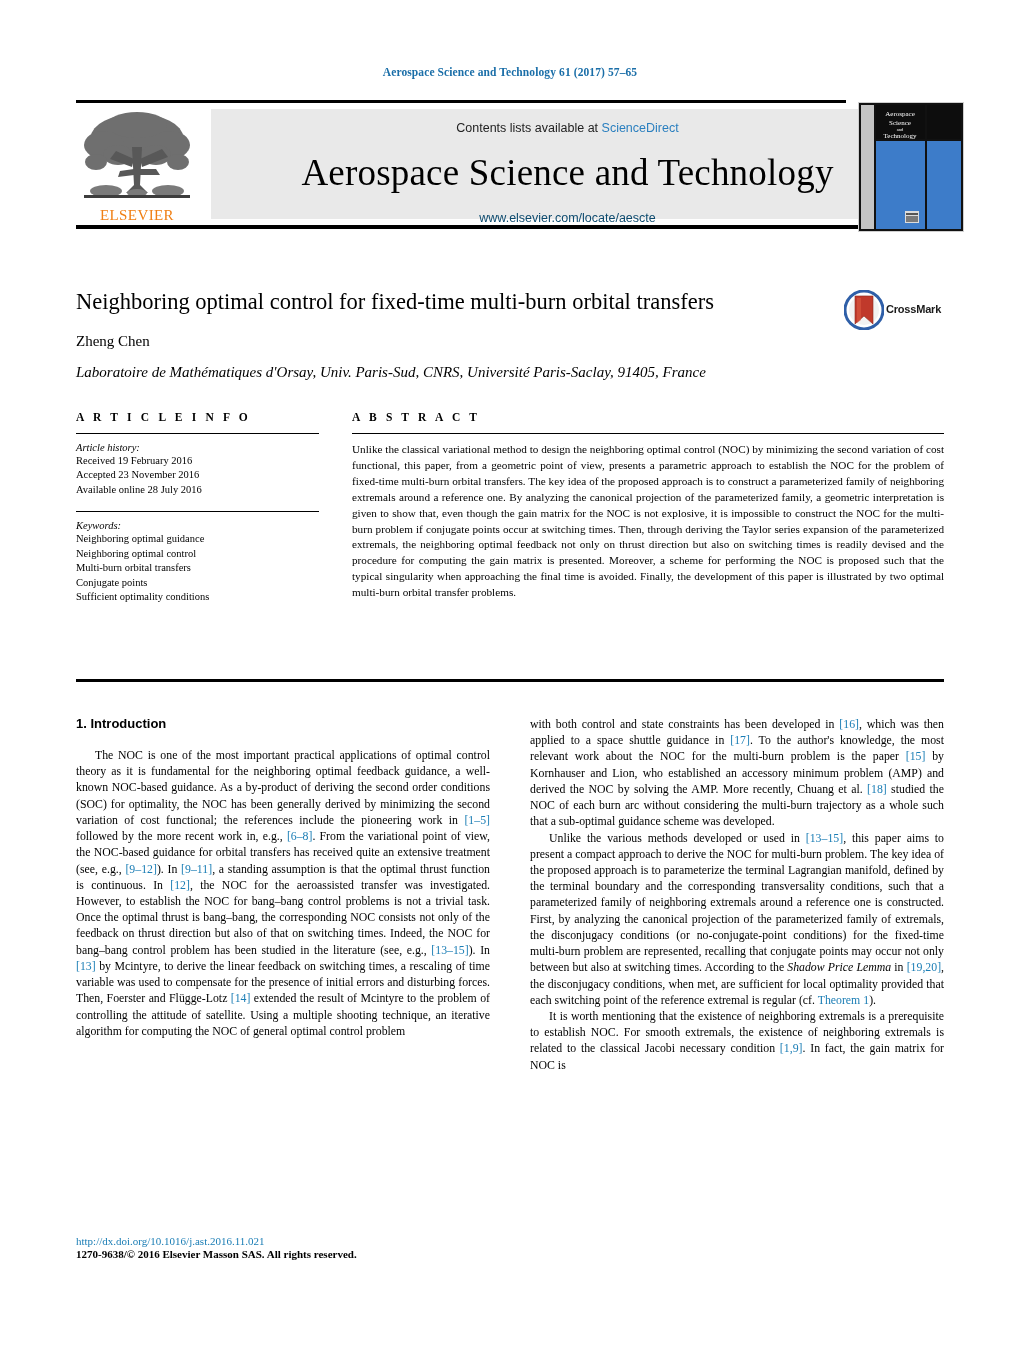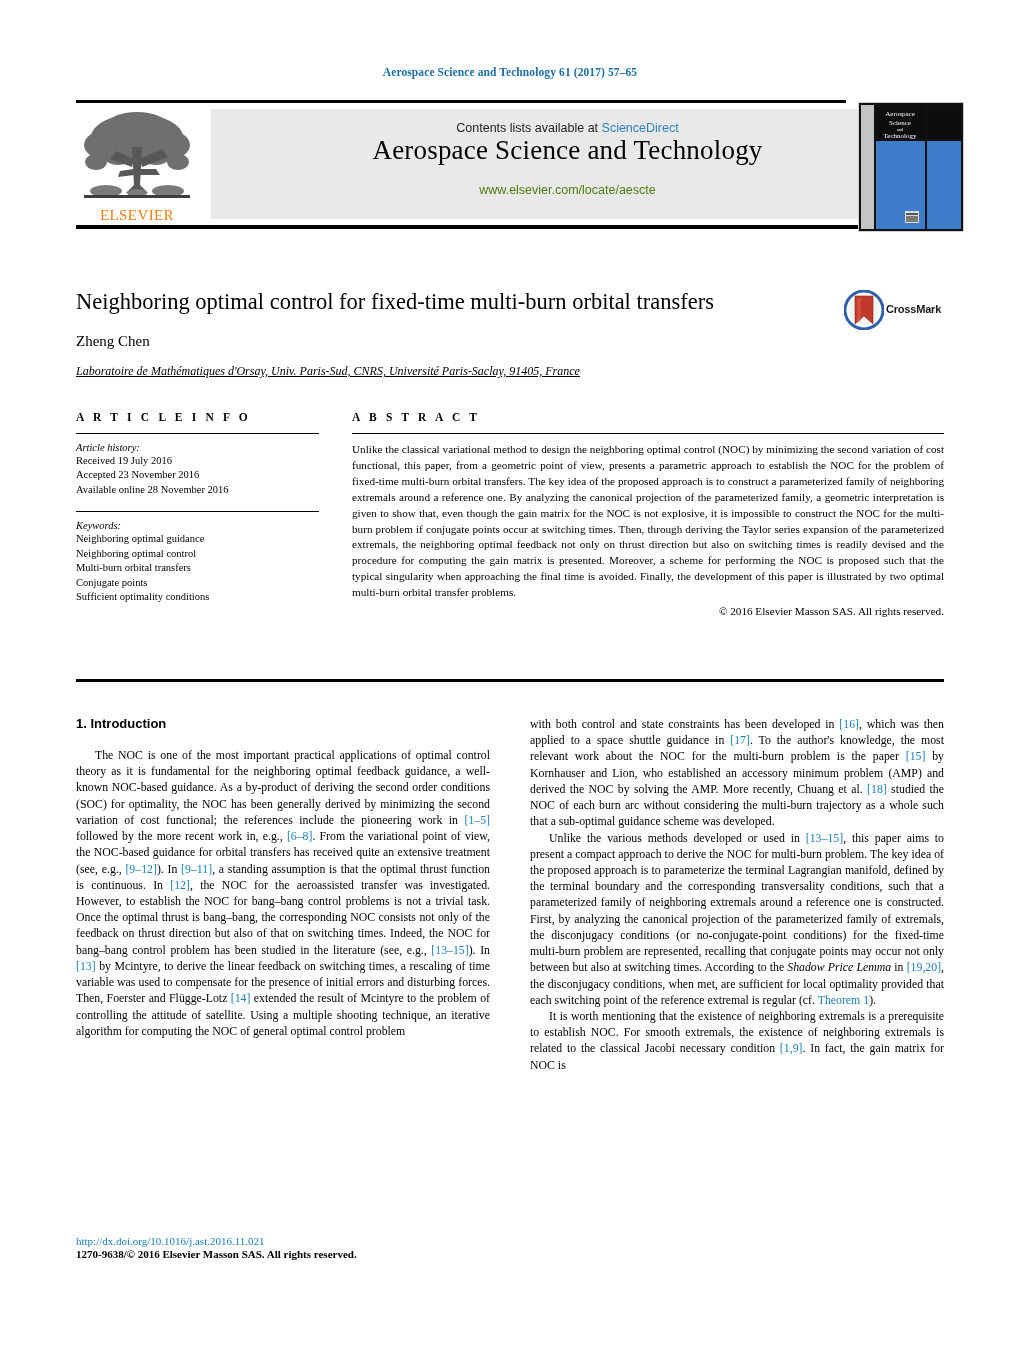--- a/index.html
+++ b/index.html
@@ -84,30 +84,31 @@
   .banner .contents-line {
     margin-top: 12px;
     font-family: "Liberation Sans", sans-serif;
     font-size: 12.5px;
     color: #222;
   }
   .banner .contents-line .sd {
     color: #2a7fbf;
   }
   .banner .journal-title {
-    font-family: "Liberation Serif", serif;
-    font-size: 27px;
+    margin-top: 16px;
+    font-family: "Liberation Serif", serif;
+    font-size: 37px;
     color: #000;
     letter-spacing: 0.2px;
   }
   .banner .journal-url {
     margin-top: 17px;
     font-family: "Liberation Sans", sans-serif;
     font-size: 12.5px;
-    color: #4d7c0f;
+    color: #0c4a6e;
   }
   .cover-thumb {
     position: absolute;
     left: 782px;
     top: -1px;
     width: 104px;
     height: 128px;
     border: 1px solid #cfcfcf;
     background: #15803d;
     overflow: hidden;
@@ -151,23 +152,22 @@
   }
   .author {
     margin-top: 18px;
     font-family: "Liberation Serif", serif;
     font-size: 15px;
   }
   .affiliation {
     margin-top: 14px;
     font-family: "Liberation Serif", serif;
     font-style: italic;
-    font-size: 12px;
+    font-size: 15px;
     color: #000;
-    text-decoration: underline;
   }
 
   
   .info-abstract {
     position: absolute;
     left: 76px;
     top: 411px;
     width: 868px;
   }
   .col-info {
@@ -378,37 +378,36 @@
     <div class="author">Zheng Chen</div>
     <div class="affiliation">Laboratoire de Mathématiques d'Orsay, Univ. Paris-Sud, CNRS, Université Paris-Saclay, 91405, France</div>
   </div>
 
   <div class="info-abstract">
 
     <div class="col-info">
       <div class="sec-head">A R T I C L E   I N F O</div>
       <div class="thin-rule"></div>
       <div class="info-sub">Article history:</div>
-      <div class="info-line">Received 19 July 2016</div>
+      <div class="info-line">Received 19 February 2016</div>
       <div class="info-line">Accepted 23 November 2016</div>
-      <div class="info-line">Available online 28 November 2016</div>
+      <div class="info-line">Available online 28 July 2016</div>
       <div class="thin-rule" style="margin-top:14px;"></div>
       <div class="info-sub">Keywords:</div>
       <div class="info-line">Neighboring optimal guidance</div>
       <div class="info-line">Neighboring optimal control</div>
       <div class="info-line">Multi-burn orbital transfers</div>
       <div class="info-line">Conjugate points</div>
       <div class="info-line">Sufficient optimality conditions</div>
     </div>
 
     <div class="col-abstract">
       <div class="sec-head">A B S T R A C T</div>
       <div class="thin-rule"></div>
       <div class="abstract-text">Unlike the classical variational method to design the neighboring optimal control (NOC) by minimizing the second variation of cost functional, this paper, from a geometric point of view, presents a parametric approach to establish the NOC for the problem of fixed-time multi-burn orbital transfers. The key idea of the proposed approach is to construct a parameterized family of neighboring extremals around a reference one. By analyzing the canonical projection of the parameterized family, a geometric interpretation is given to show that, even though the gain matrix for the NOC is not explosive, it is impossible to construct the NOC for the multi-burn problem if conjugate points occur at switching times. Then, through deriving the Taylor series expansion of the parameterized extremals, the neighboring optimal feedback not only on thrust direction but also on switching times is readily devised and the procedure for computing the gain matrix is presented. Moreover, a scheme for performing the NOC is proposed such that the typical singularity when approaching the final time is avoided. Finally, the development of this paper is illustrated by two optimal multi-burn orbital transfer problems.</div>
-      <div class="abstract-copy">© 2016 Elsevier Masson SAS. All rights reserved.</div>
     </div>
   </div>
 
   <div class="big-divider"></div>
 
   <div class="body-cols">
 
     <div class="bcol left">
       <div class="sec-title">1. Introduction</div>
       <p class="para"><span>The NOC is one of the most important practical applications of optimal control theory as it is fundamental for the neighboring optimal feedback guidance, a well-known NOC-based guidance. As a by-product of deriving the second order conditions (SOC) for optimality, the NOC has been generally derived by minimizing the second variation of cost functional; the references include the pioneering work in </span><span class="ref">[1–5]</span><span> followed by the more recent work in, e.g., </span><span class="ref">[6–8]</span><span>. From the variational point of view, the NOC-based guidance for orbital transfers has received quite an extensive treatment (see, e.g., </span><span class="ref">[9–12]</span><span>). In </span><span class="ref">[9–11]</span><span>, a standing assumption is that the optimal thrust function is continuous. In </span><span class="ref">[12]</span><span>, the NOC for the aeroassisted transfer was investigated. However, to establish the NOC for bang–bang control problems is not a trivial task. Once the optimal thrust is bang–bang, the corresponding NOC consists not only of the feedback on thrust direction but also of that on switching times. Indeed, the NOC for bang–bang control problem has been studied in the literature (see, e.g., </span><span class="ref">[13–15]</span><span>). In </span><span class="ref">[13]</span><span> by Mcintyre, to derive the linear feedback on switching times, a rescaling of time variable was used to compensate for the presence of initial errors and disturbing forces. Then, Foerster and Flügge-Lotz </span><span class="ref">[14]</span><span> extended the result of Mcintyre to the problem of controlling the attitude of satellite. Using a multiple shooting technique, an iterative algorithm for computing the NOC of general optimal control problem</span></p>

